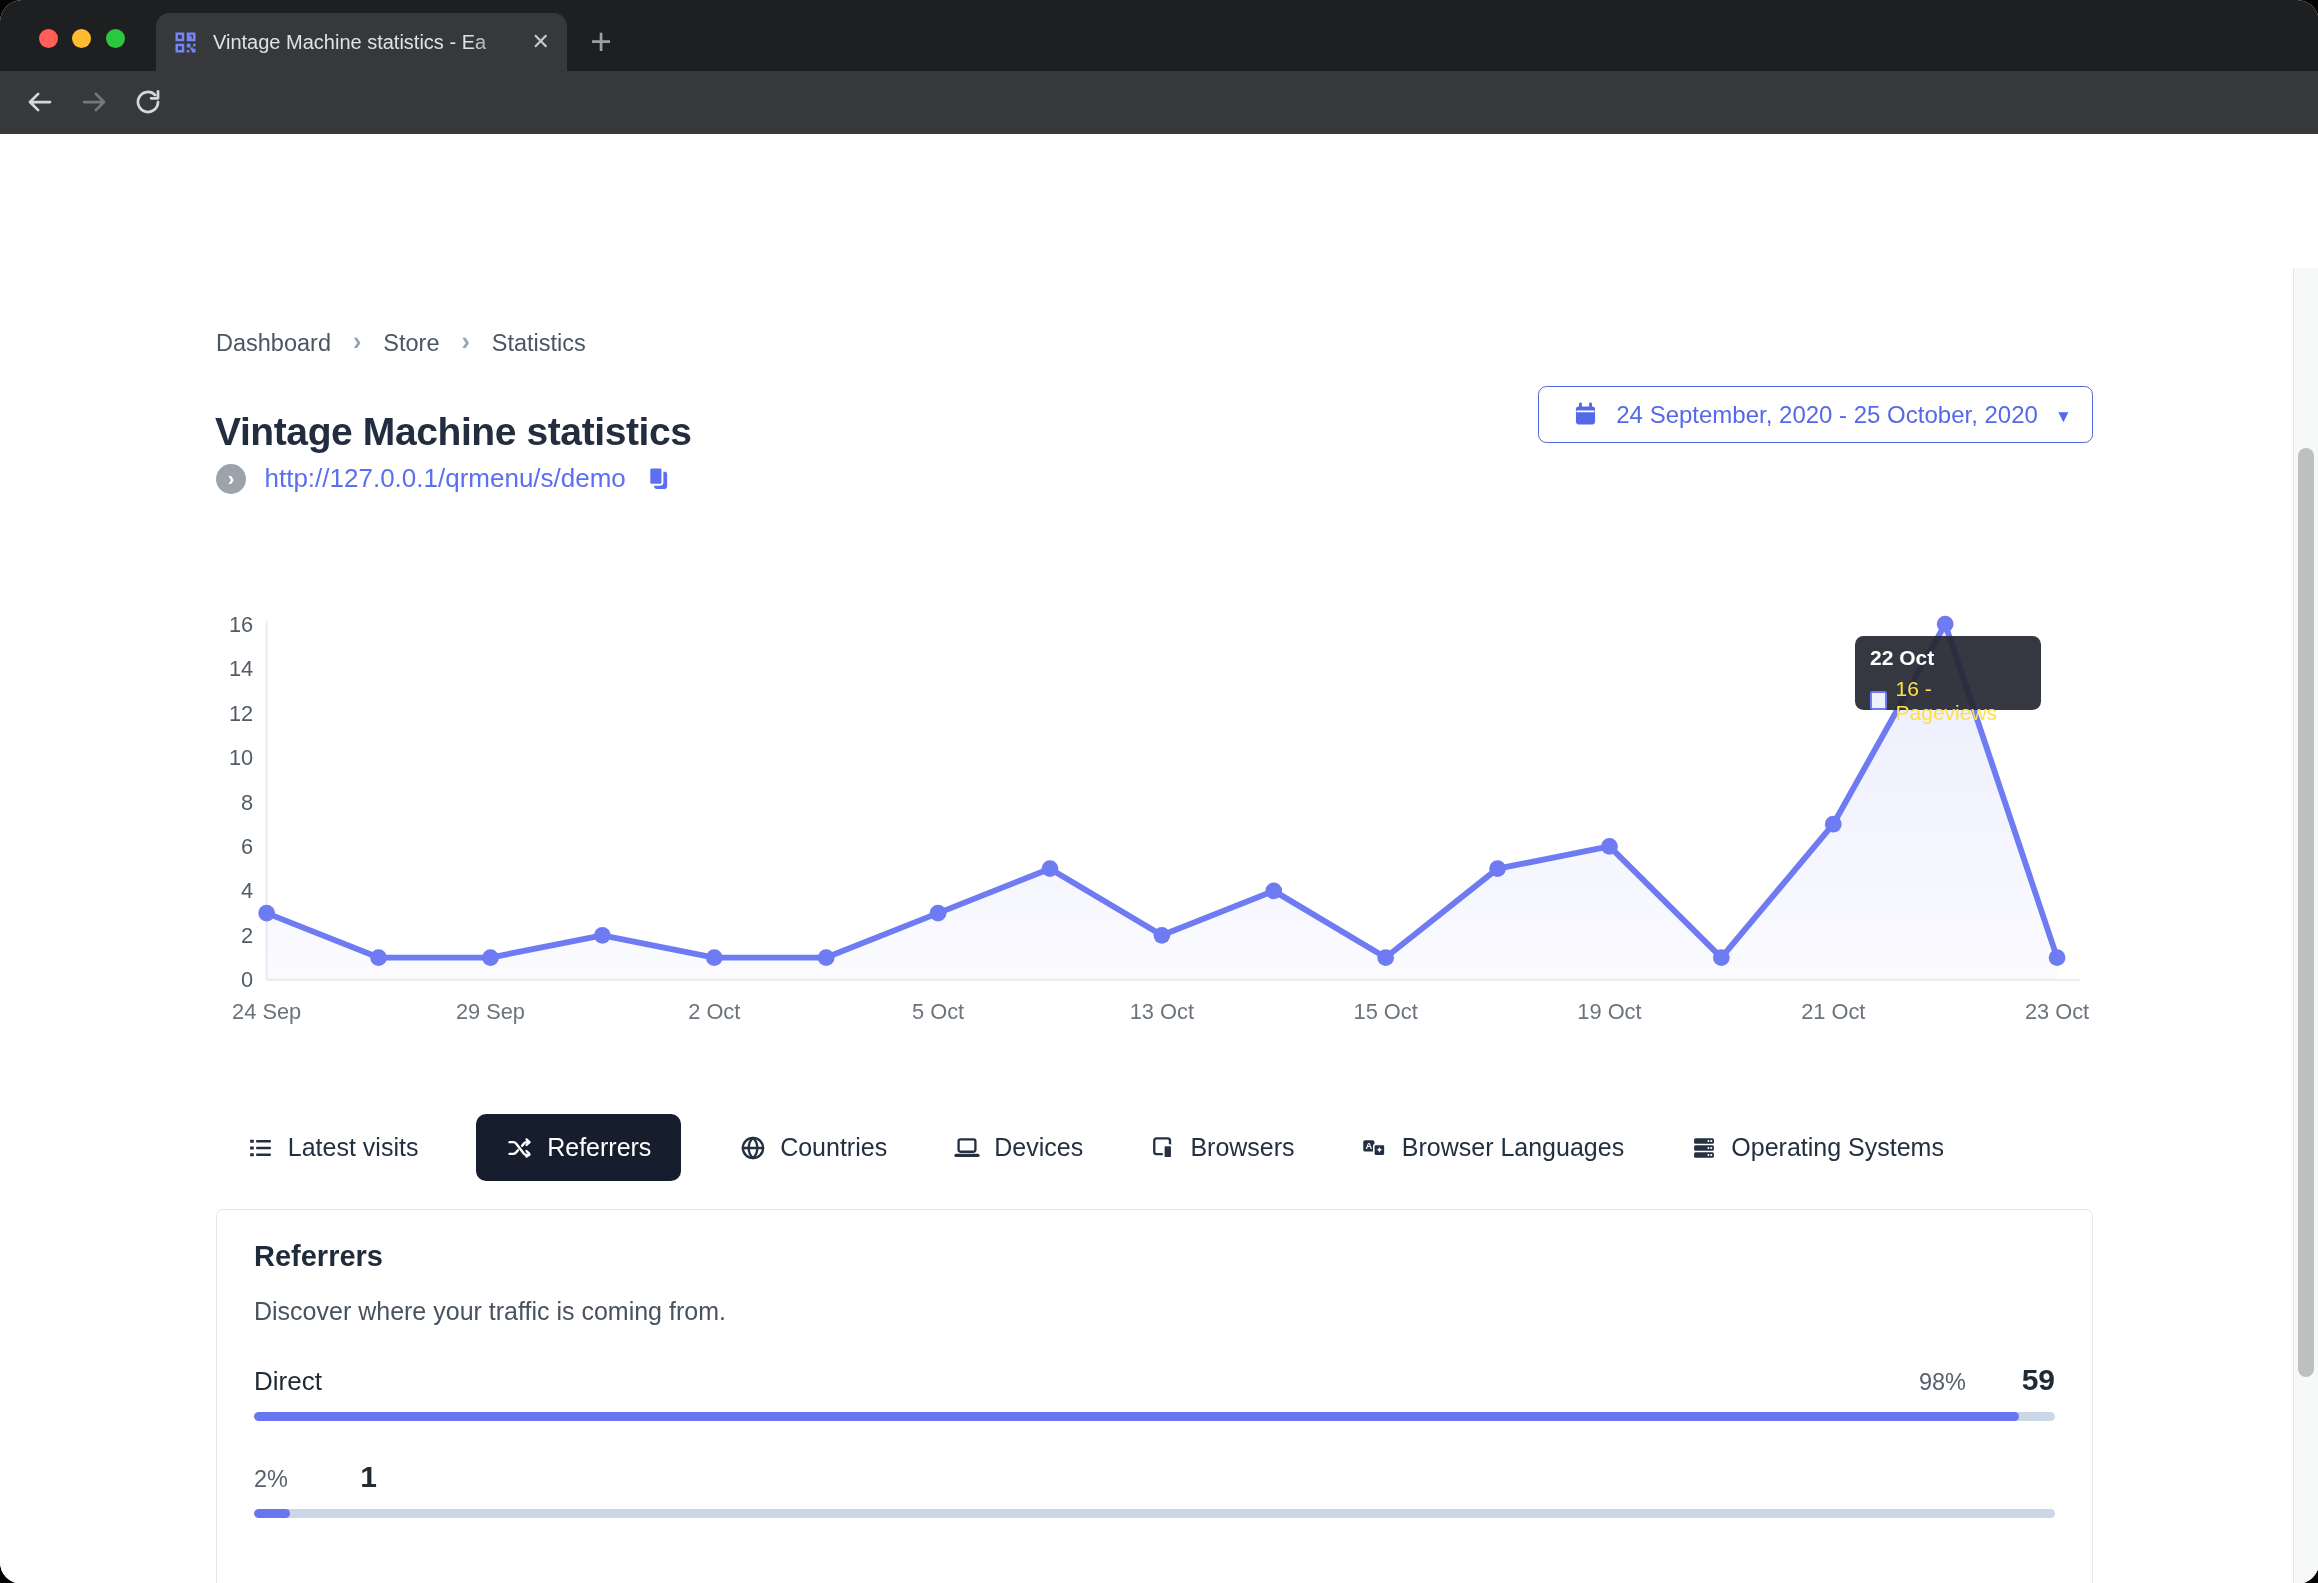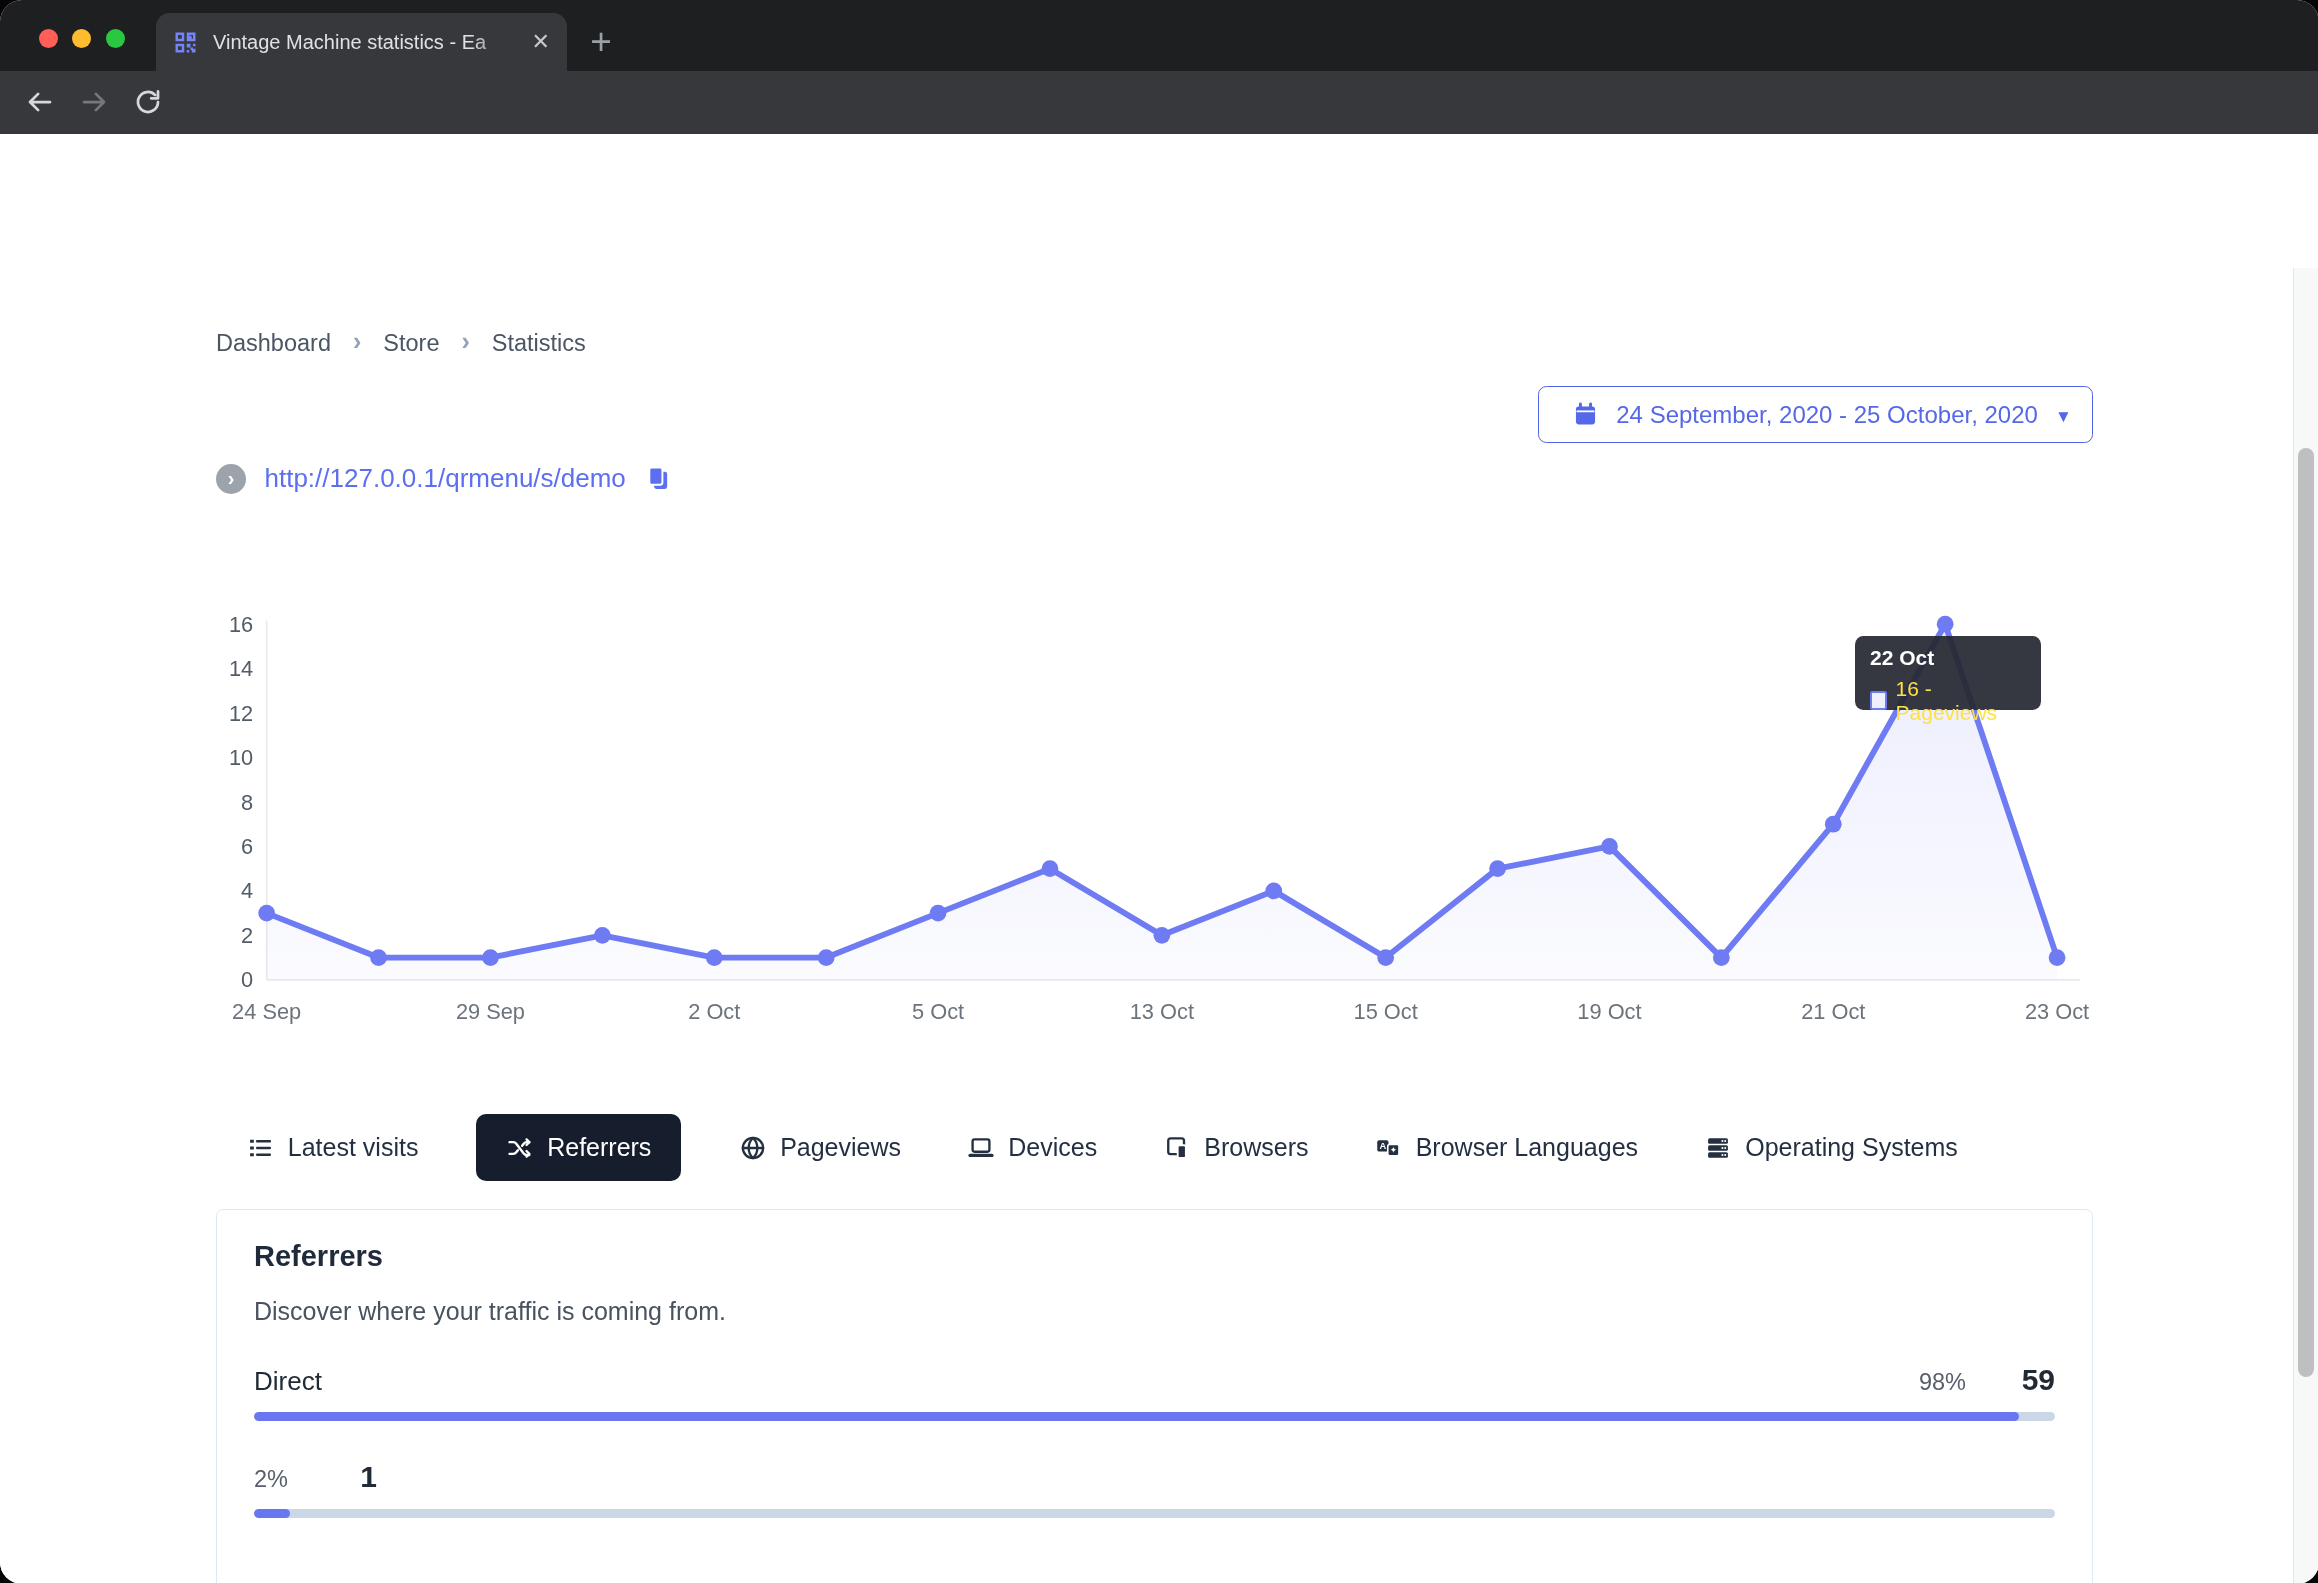--- a/index.html
+++ b/index.html
@@ -139,20 +139,21 @@
   <div class="page">
 
     <nav class="breadcrumb">
         <span>Dashboard</span>
         <span class="crumb-sep">›</span>
         <span>Store</span>
         <span class="crumb-sep">›</span>
         <span>Statistics</span>
       </nav>
 
+    <h1 class="page-title">Vintage Machine statistics</h1>
 
     <div class="url-row">
       <span class="chev-circle">›</span>
       <a class="url-link">http://127.0.0.1/qrmenu/s/demo</a>
       <svg class="copy-btn" viewBox="0 0 24 24">
         <rect x="8.5" y="6.5" width="11" height="14.5" rx="2" fill="#5b6ff0"></rect>
         <rect x="4.5" y="3" width="11" height="14.5" rx="2" fill="#5b6ff0" stroke="#fff" stroke-width="1.6"></rect>
       </svg>
     </div>
 
@@ -243,21 +244,21 @@
           </span>
           <span>Referrers</span>
         </div>
         <div class="stat-tab">
           <span style="display: flex;">
             <svg viewBox="0 0 24 24" fill="none" stroke="currentColor" stroke-width="2" stroke-linecap="round" stroke-linejoin="round" style="width: 28px; height: 28px;">
               <circle cx="12" cy="12" r="8.7"></circle>
               <path d="M3.3 12h17.4M12 3.3c2.4 2.2 3.7 5.3 3.7 8.7s-1.3 6.5-3.7 8.7c-2.4-2.2-3.7-5.3-3.7-8.7s1.3-6.5 3.7-8.7z"></path>
             </svg>
           </span>
-          <span>Pageviews</span>
+          <span>Countries</span>
         </div>
         <div class="stat-tab">
           <span style="display: flex;">
             <svg viewBox="0 0 24 24" fill="none" stroke="currentColor" stroke-width="2" stroke-linecap="round" stroke-linejoin="round" style="width: 28px; height: 28px;">
               <rect x="4.8" y="4.6" width="14.4" height="10.6" rx="1.6"></rect>
               <path stroke-width="2.8" d="M2.6 18.4h18.8"></path>
             </svg>
           </span>
           <span>Devices</span>
         </div>

